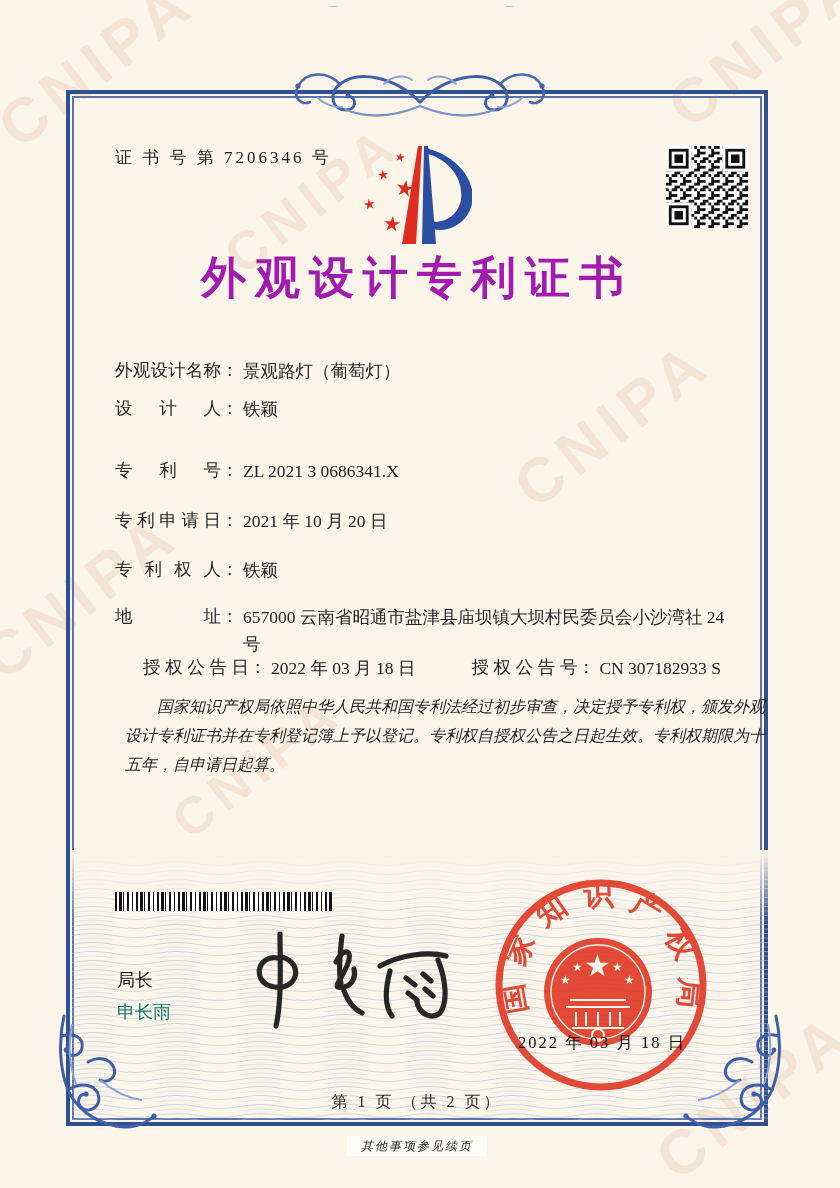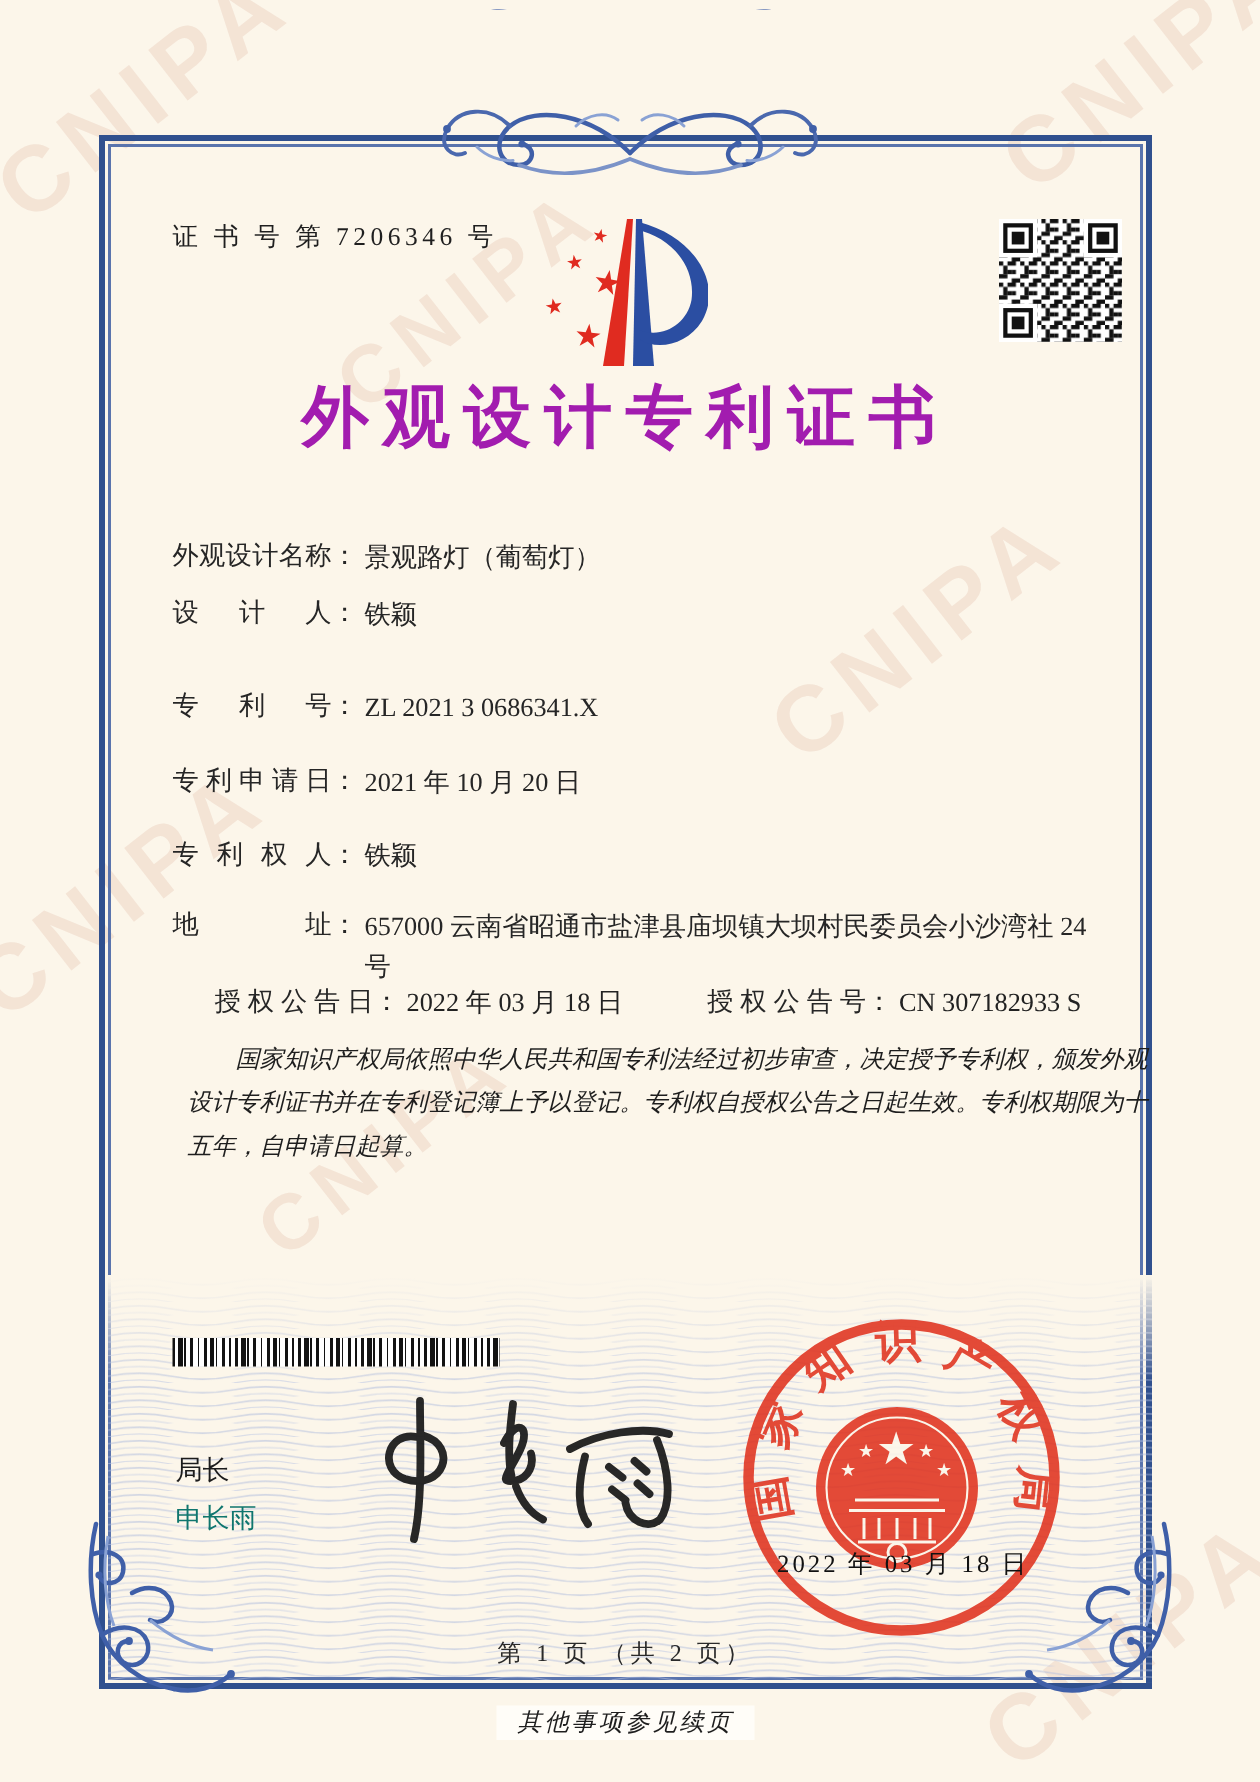--- a/index.html
+++ b/index.html
@@ -68,21 +68,21 @@
   .seal{position:absolute;left:488px;top:872px;}
   .seal-date{
     position:absolute;left:518px;top:1032px;width:170px;
     font-size:16.5px;letter-spacing:2px;color:#111;z-index:5;white-space:nowrap;
   }
   .pageinfo{
     position:absolute;left:66px;top:1092px;width:702px;text-align:center;
     font-size:16px;letter-spacing:3px;color:#2a2a2a;
   }
   .contnote{
-    position:absolute;left:66px;top:1138px;width:702px;text-align:center;font-size:16px;color:#1e1e1e;
+    position:absolute;left:66px;top:1138px;width:702px;text-align:center;font-size:12px;color:#1e1e1e;
   }
   .contnote span{background:#fffdf8;padding:3px 14px;font-style:italic;letter-spacing:2px;}
   .lace{position:absolute;}
 </style>
 </head>
 <body>
 
 <div class="page">
 
   <span class="wm" style="left:-18px;top:28px;">CNIPA</span>

